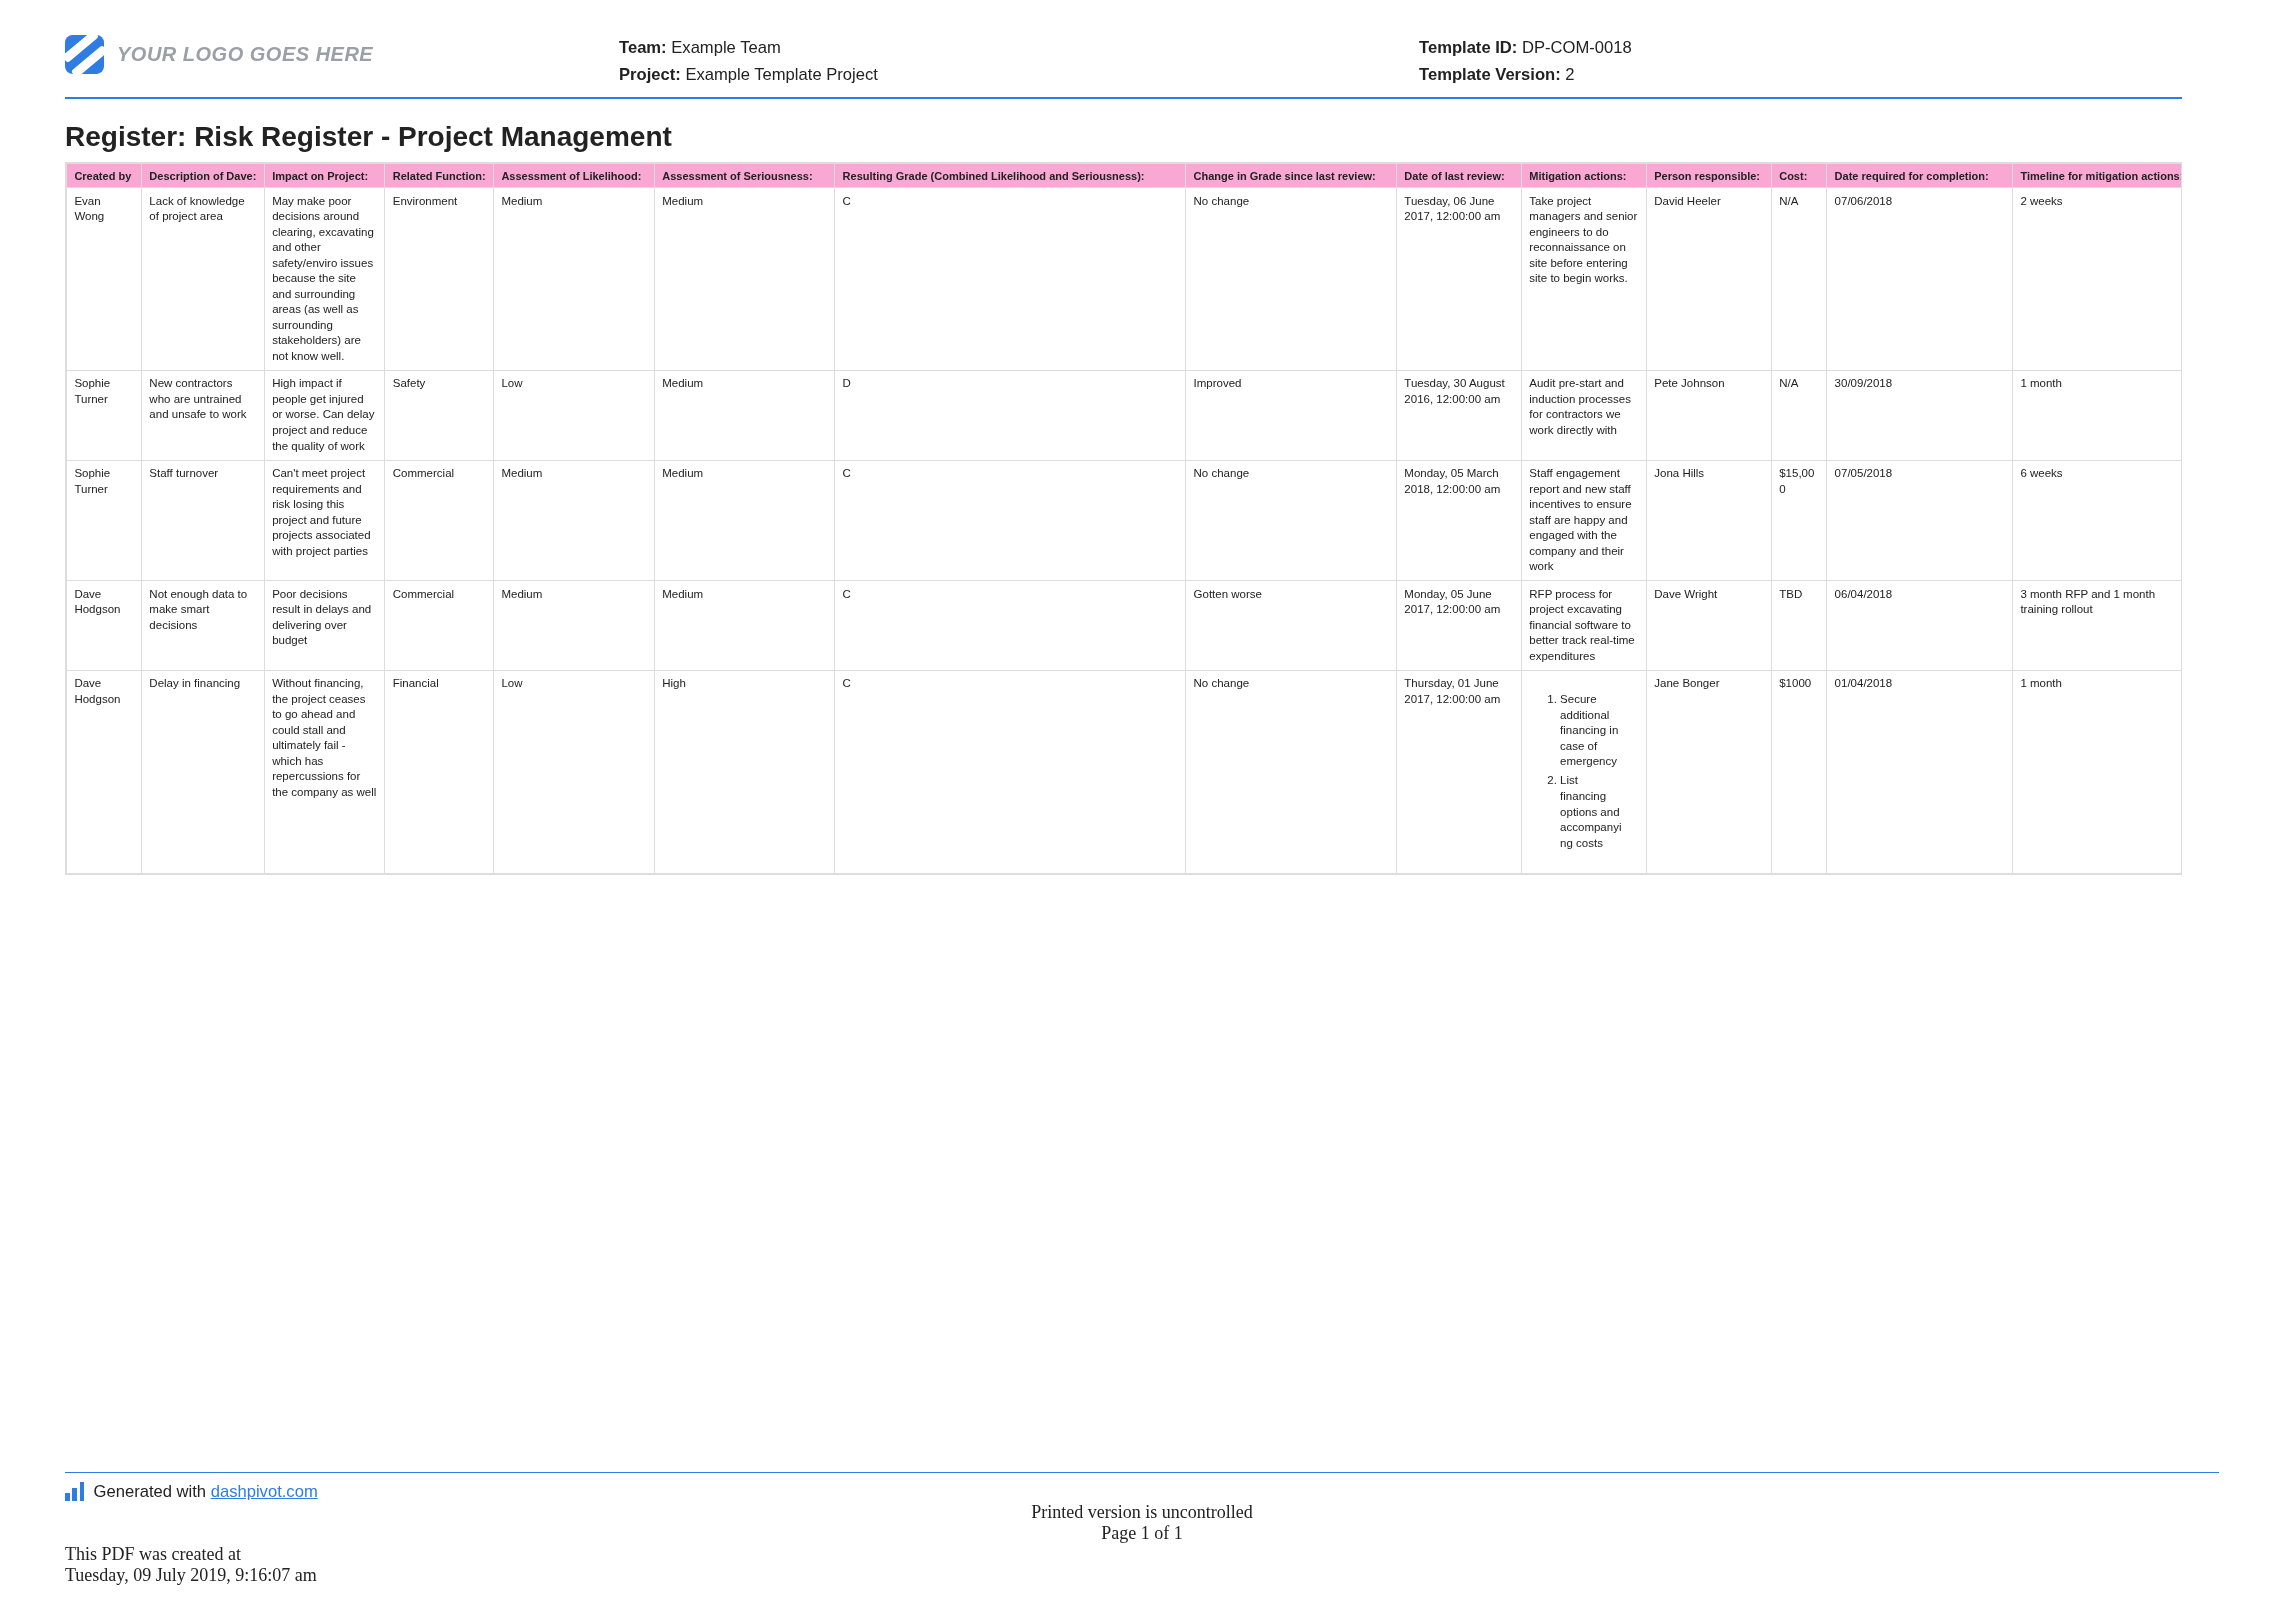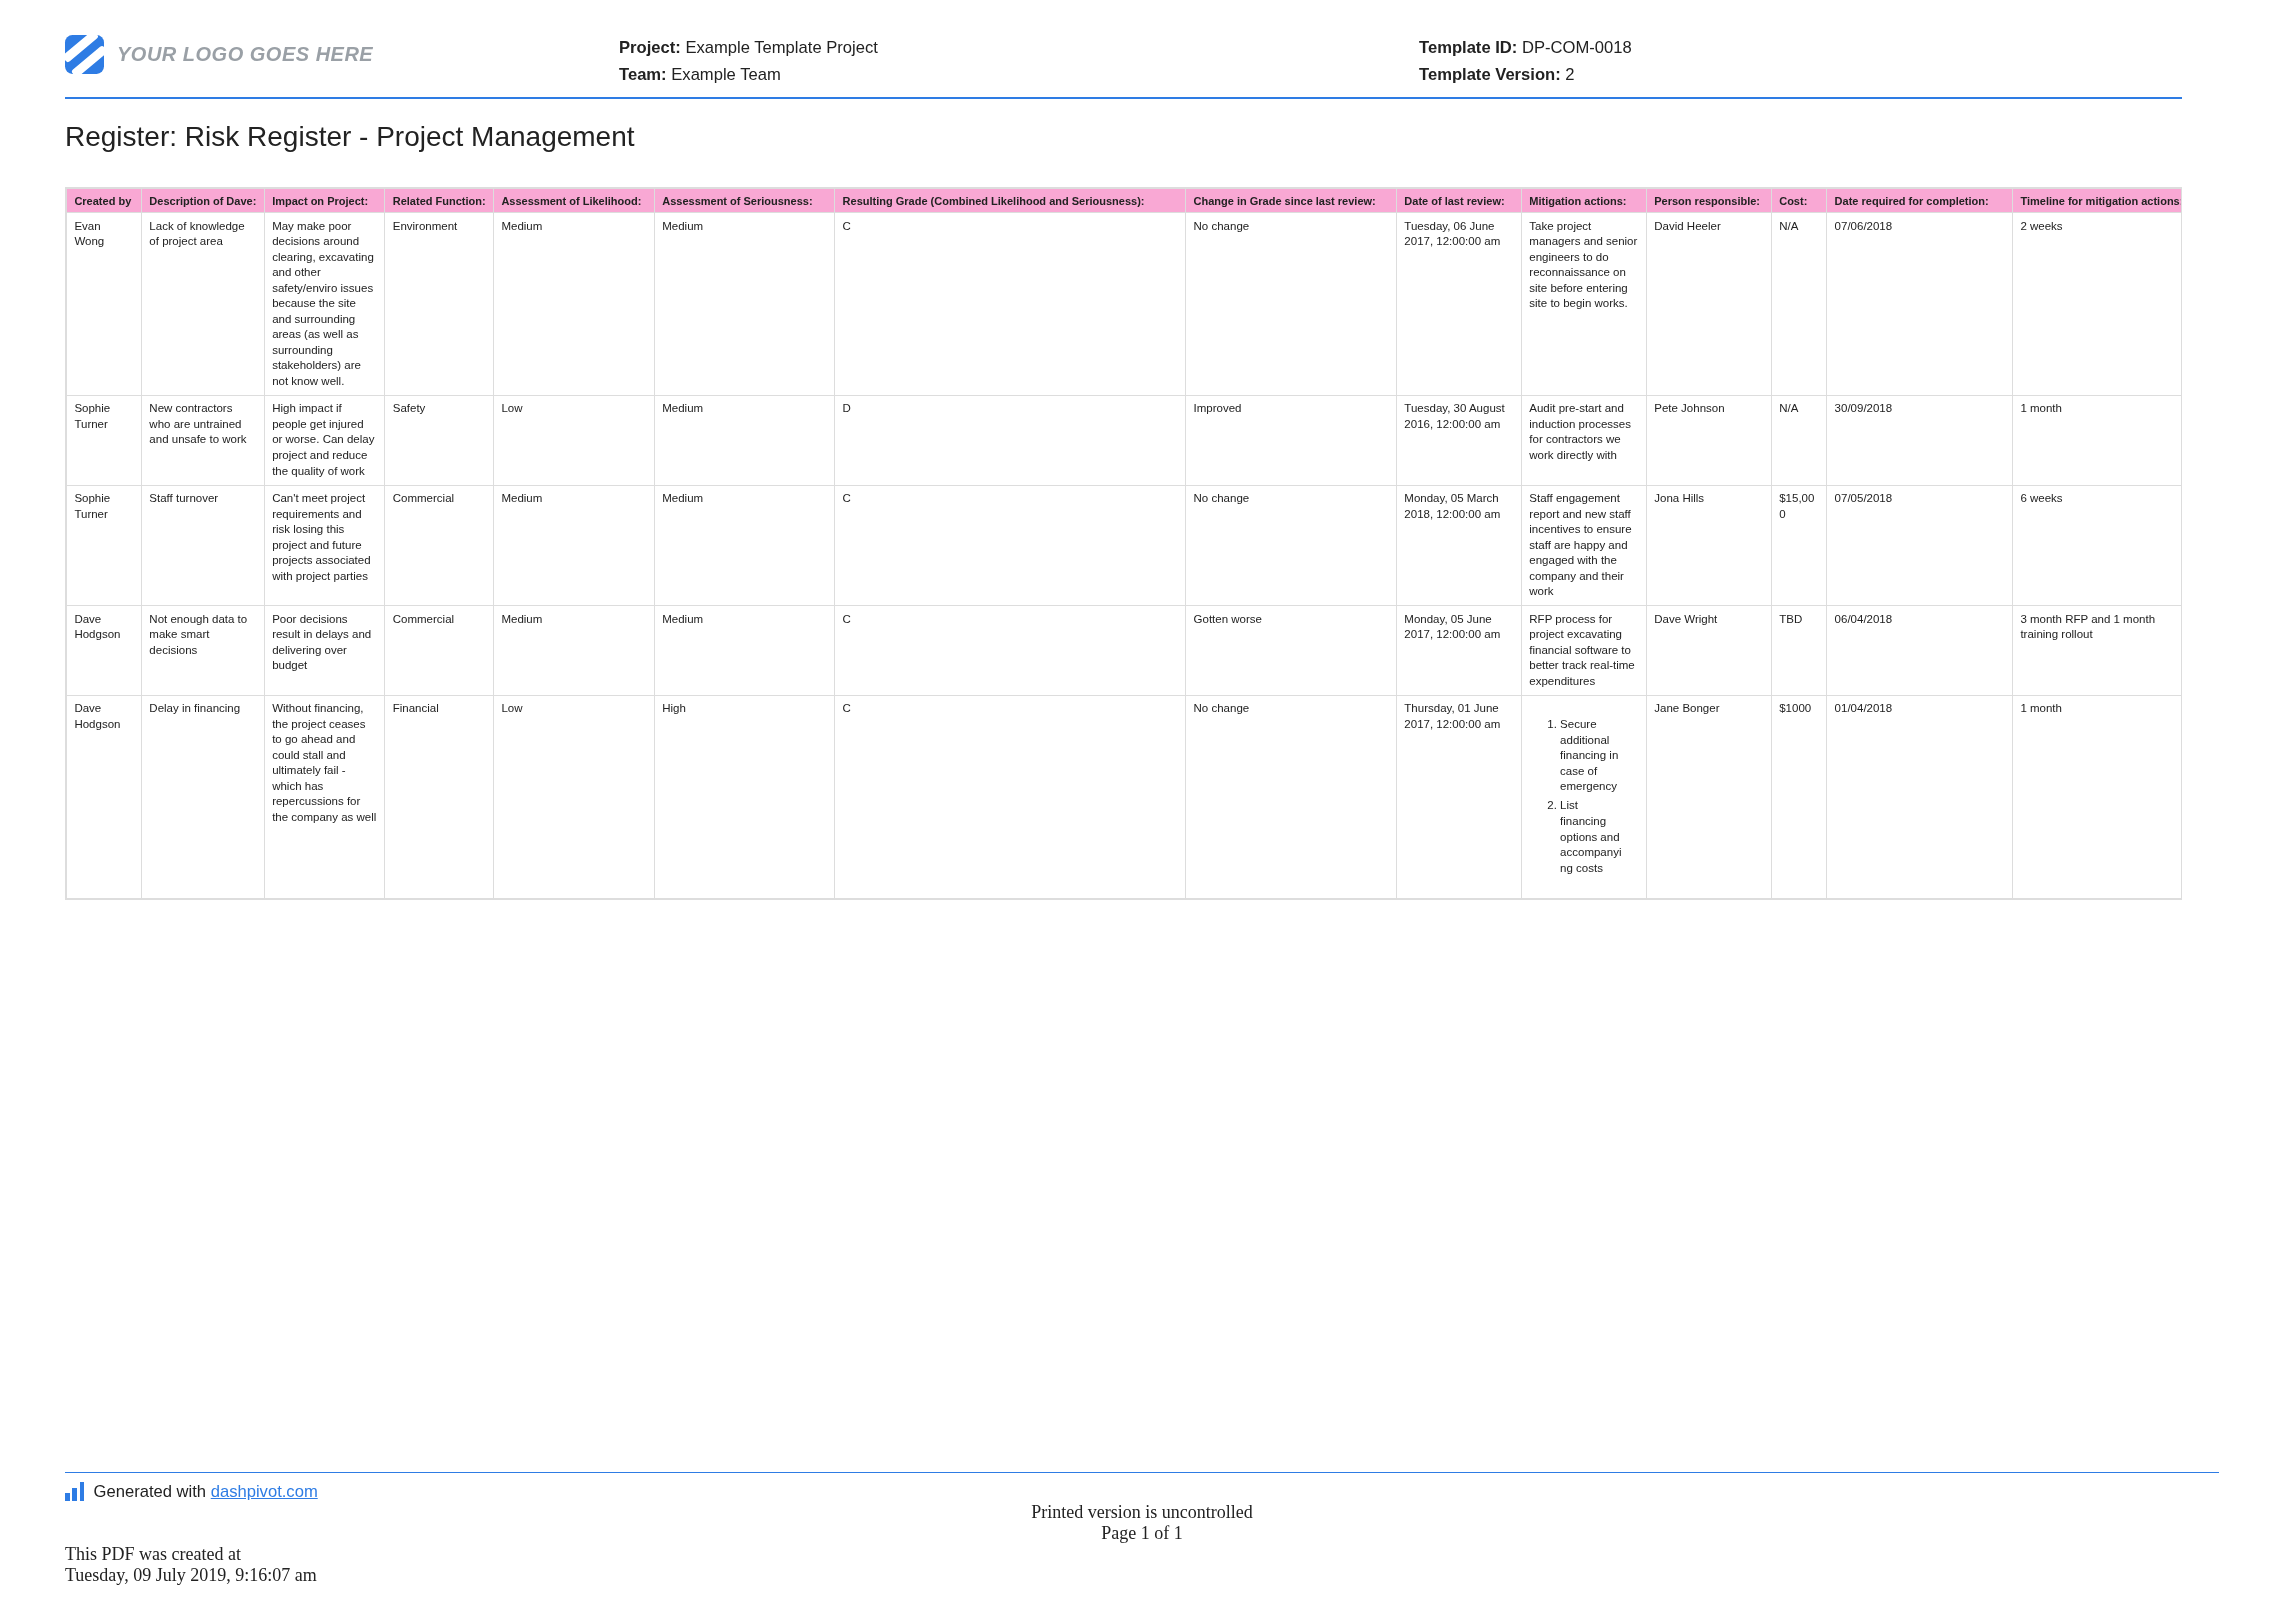--- a/index.html
+++ b/index.html
@@ -66,22 +66,22 @@
   }
   .meta-col b { font-weight: 700; }
   .doc-sym { font-family: "Arial", sans-serif; }
   hr.rule {
     border: none;
     border-top: 2.8px solid #2E7CE4;
     margin: 7.4px 0 22px 0;
   }
   .page-title {
     font-size: 28px;
-    font-weight: 400;
-    margin: 0 0 34px 0;
+    font-weight: 700;
+    margin: 0 0 9px 0;
     color: #222;
   }
   .table-wrap {
     overflow-x: hidden;
     border: 0.9px solid #ddd;
   }
   table.risk {
     border-collapse: collapse;
     width: 2197px; 
     font-size: 11.5px;
@@ -143,24 +143,24 @@
 </head>
 <body>
 
 <div class="page">
   <div class="header">
     <div class="logo-block">
       <div class="logo-icon"></div>
       <div class="logo-text">YOUR LOGO GOES HERE</div>
     </div>
     <div class="meta-col">
+      <div><b>Team:</b>
+        <span>Example Team</span></div>
       <div><b>Project:</b>
         <span>Example Template Project</span></div>
-      <div><b>Team:</b>
-        <span>Example Team</span></div>
     </div>
     <div class="meta-col">
       <div><b>Template ID:</b>
         <span>DP-COM-0018</span></div>
       <div><b>Template Version:</b>
         <span>2</span></div>
     </div>
   </div>
 
   <hr class="rule">

